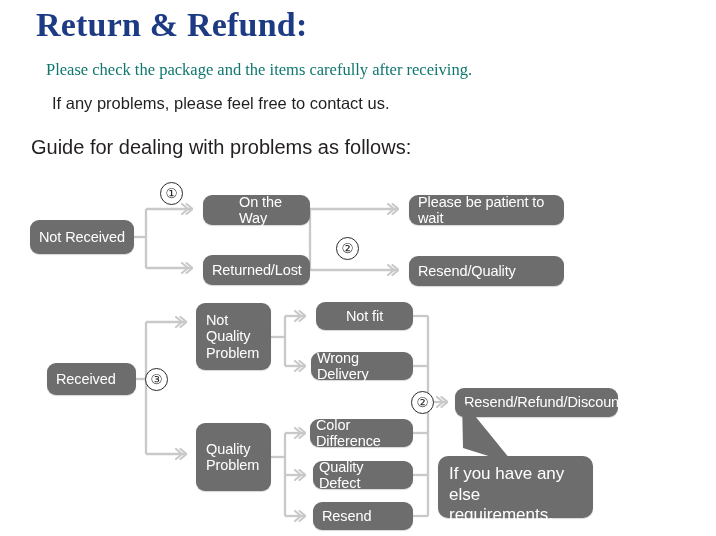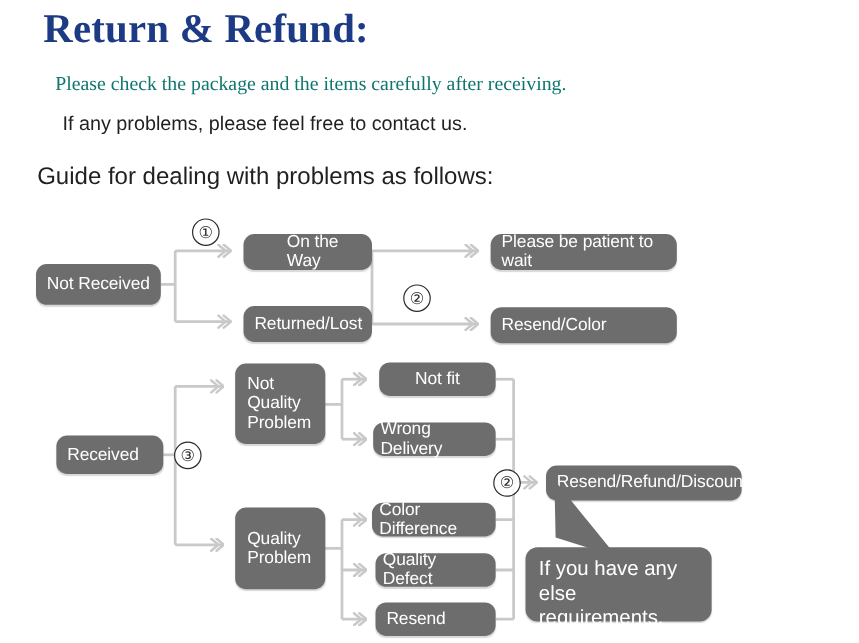--- a/index.html
+++ b/index.html
@@ -199,21 +199,21 @@
     </svg>
 
     <div class="node" style="left:30px;  top:220px; width:104px; height:34px;">Not Received</div>
 
     <div class="node" style="left:203px; top:195px; width:107px; height:30px;padding-left:36px;">On the Way</div>
 
     <div class="node" style="left:203px; top:255px; width:107px; height:30px;">Returned/Lost</div>
 
     <div class="node" style="left:409px; top:195px; width:155px; height:30px;">Please be patient to wait</div>
 
-    <div class="node" style="left:409px; top:256px; width:155px; height:30px;">Resend/Color</div>
+    <div class="node" style="left:409px; top:256px; width:155px; height:30px;">Resend/Quality</div>
 
     <div class="node" style="left:47px;  top:363px; width:89px;  height:32px;">Received</div>
 
     <div class="node" style="left:196px; top:303px; width:75px;  height:67px;
                 align-items:center; padding-left:10px;">Not
 Quality
 Problem</div>
 
     <div class="node" style="left:196px; top:423px; width:75px;  height:68px;
                 align-items:center; padding-left:10px;">Quality

